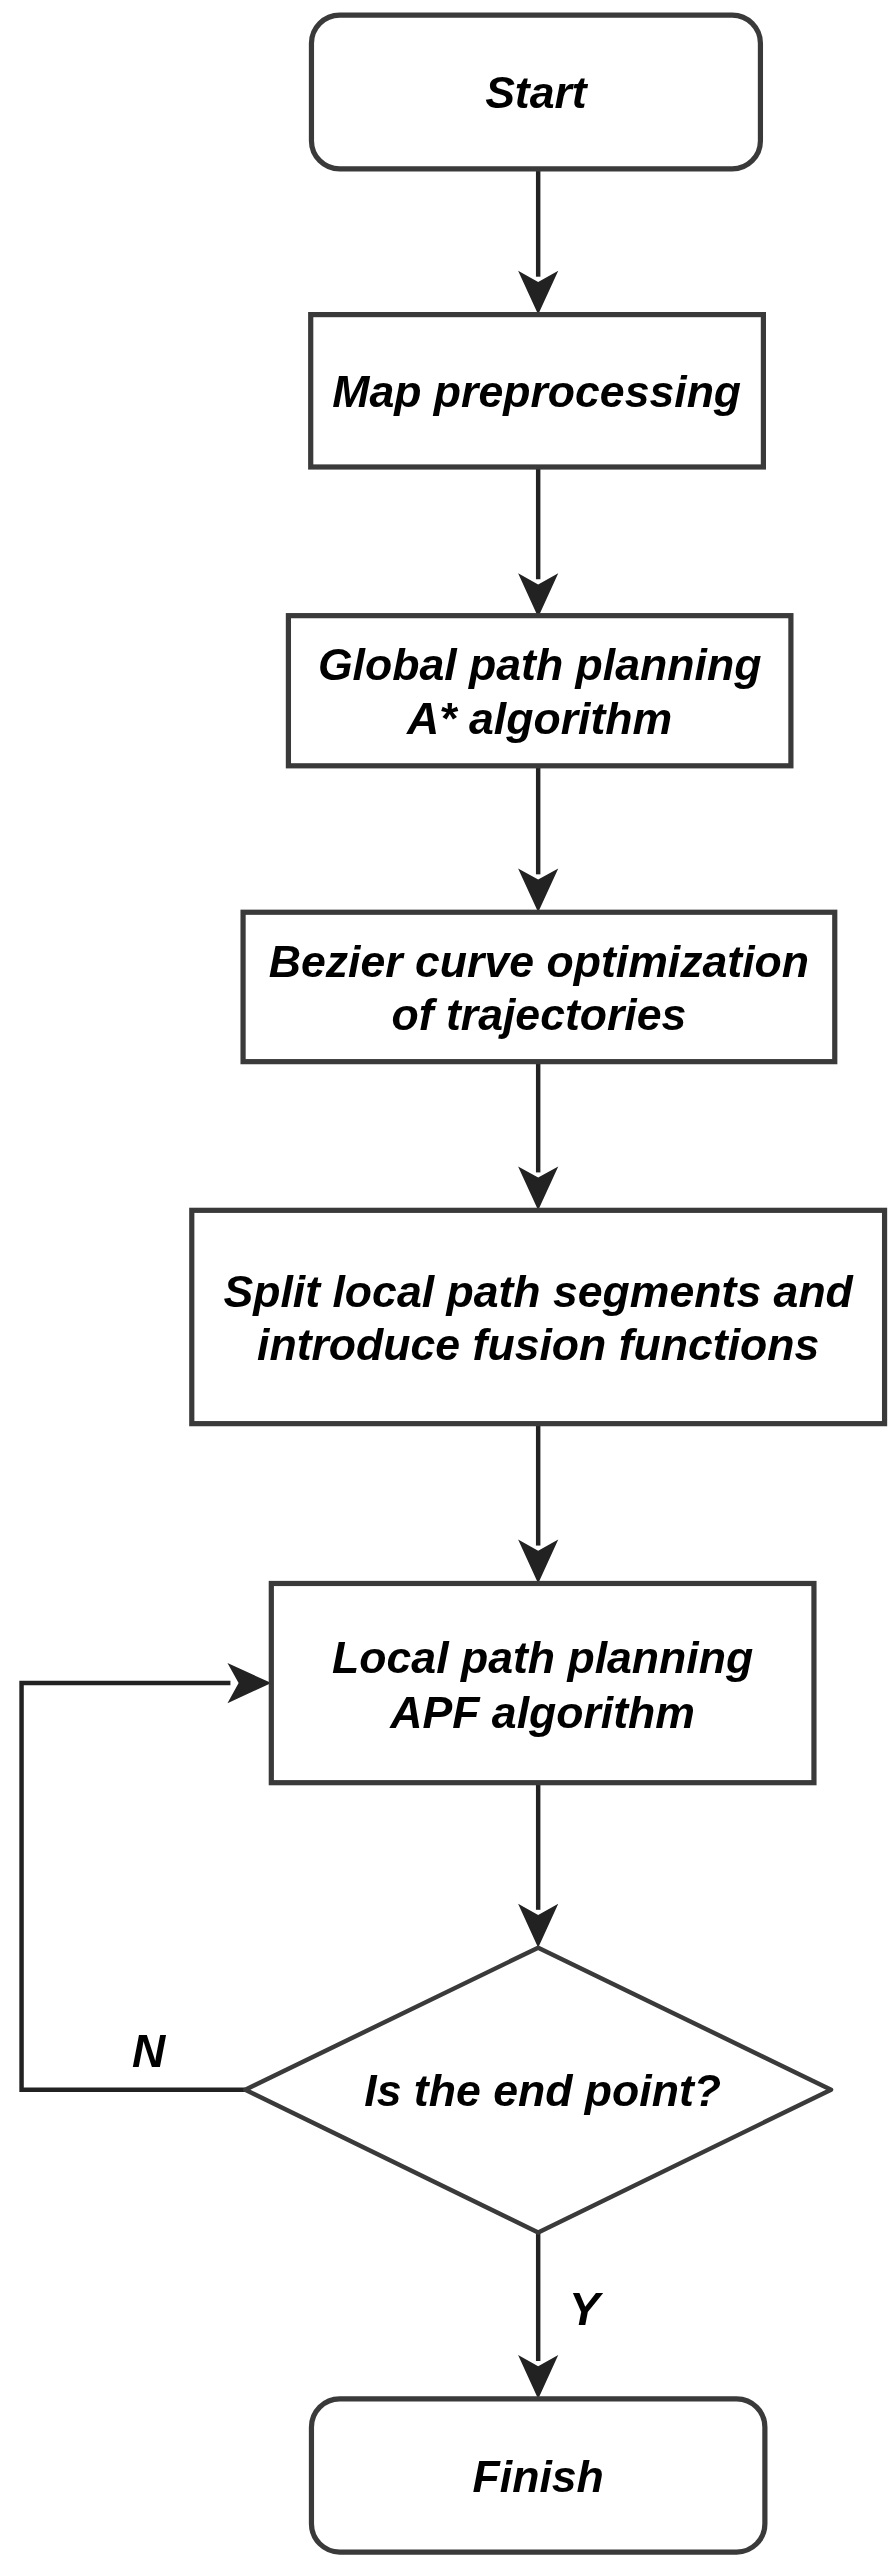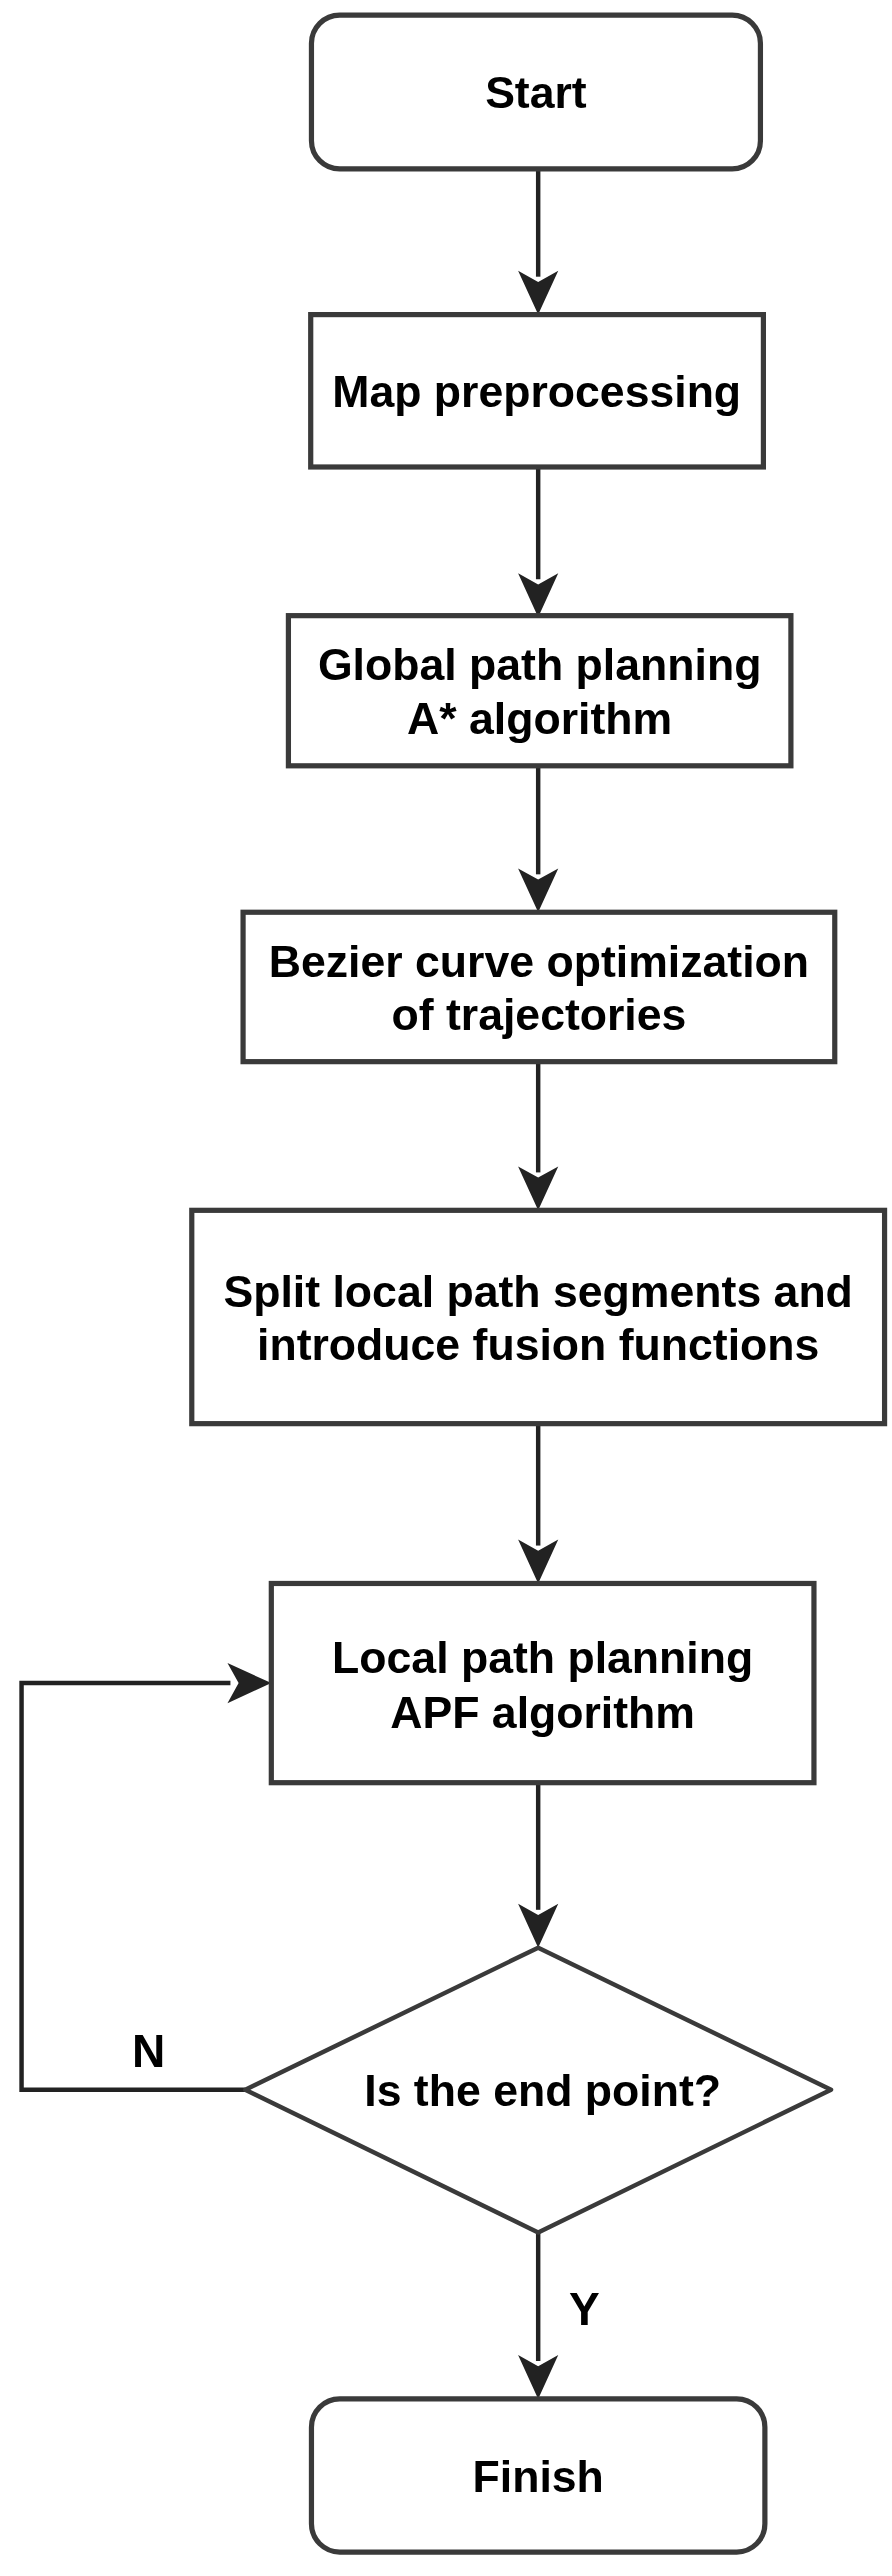--- a/index.html
+++ b/index.html
@@ -2,20 +2,21 @@
 <html style="font-size:12px"><head>
 <meta charset="utf-8">
 <style>
   html, body { margin: 0; padding: 0; background: #ffffff; }
   .page {
     position: relative;
     width: 892px;
     height: 2576px;
     background: #ffffff;
     overflow: hidden;
+    font-style: italic;
   }
   svg { display: block; }
   .node-shape {
     fill: #ffffff;
     stroke-width: 7;
   }
   .decision-shape {
     fill: #ffffff;
     stroke-width: 6;
     stroke-linejoin: round;

